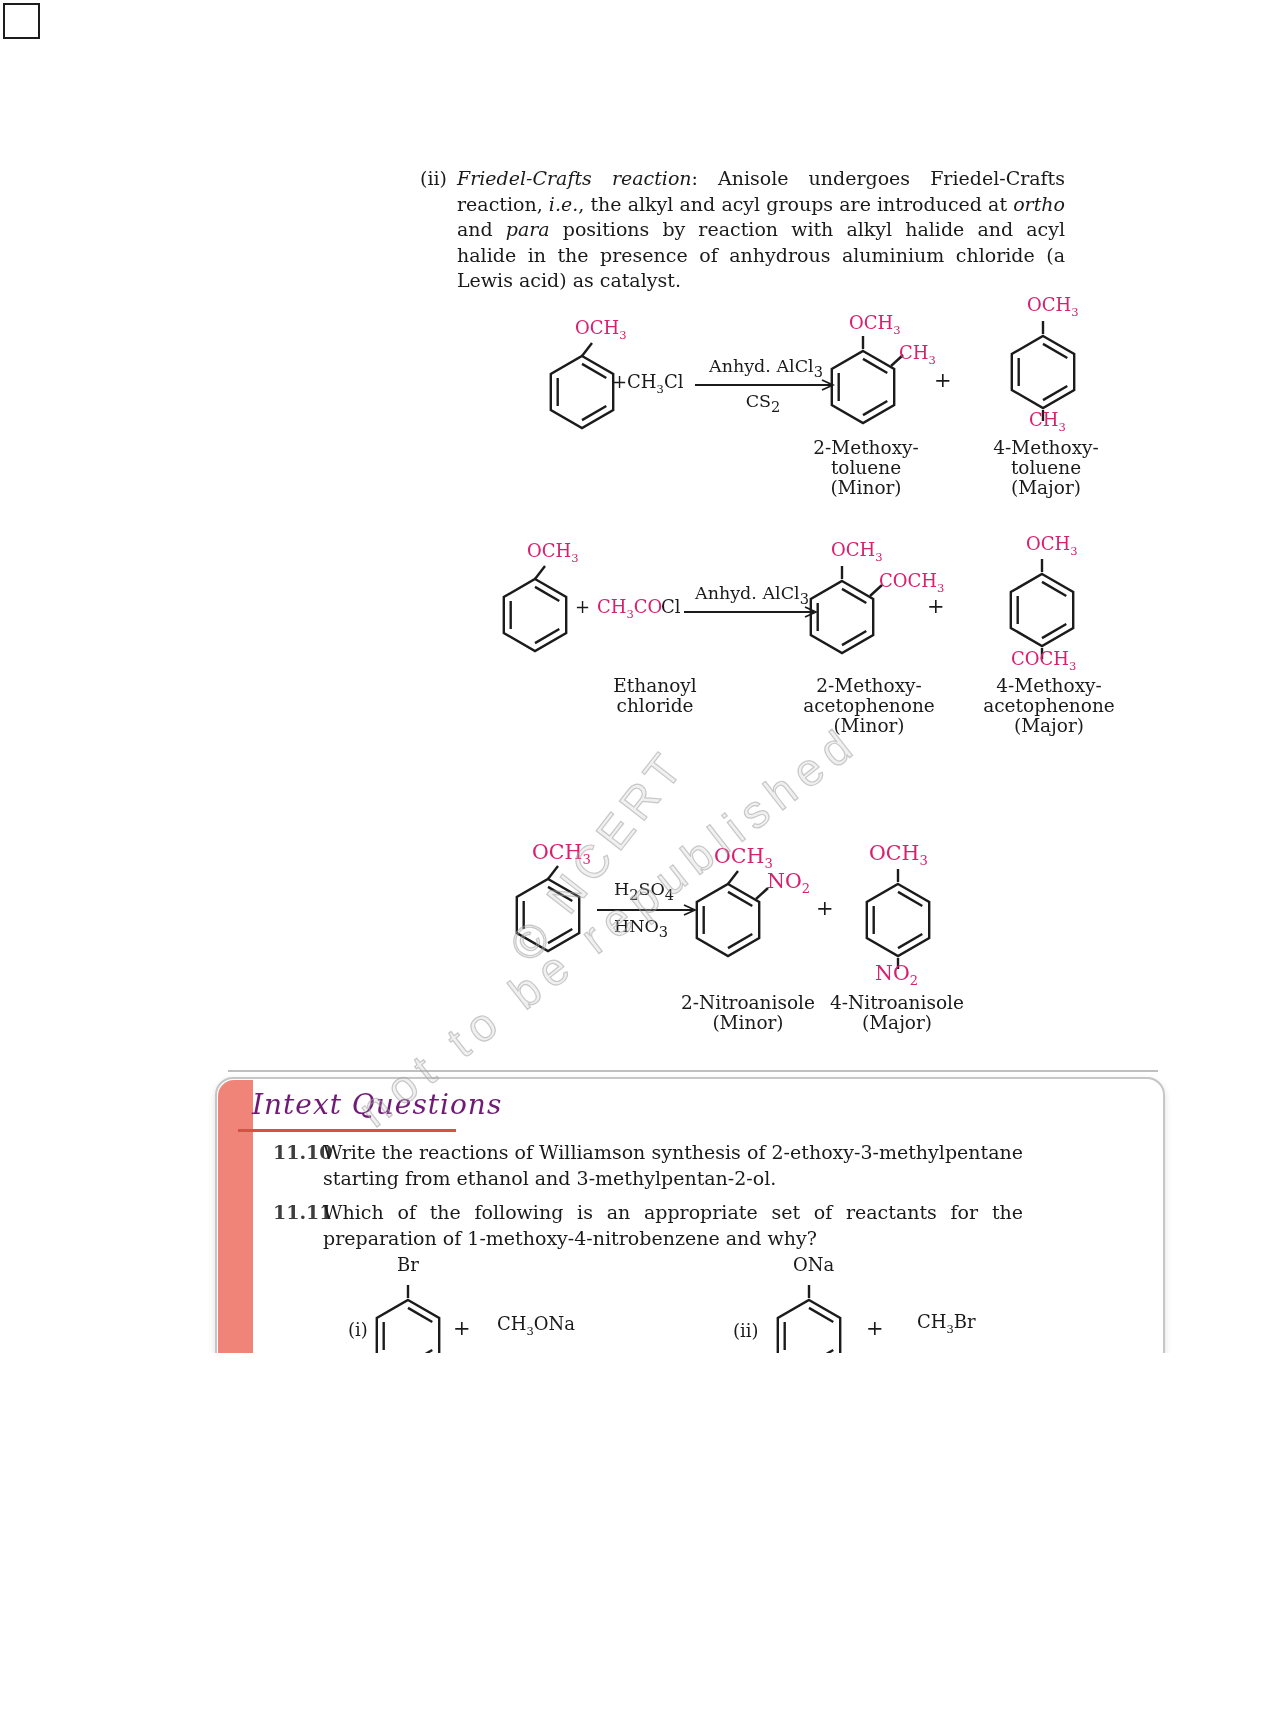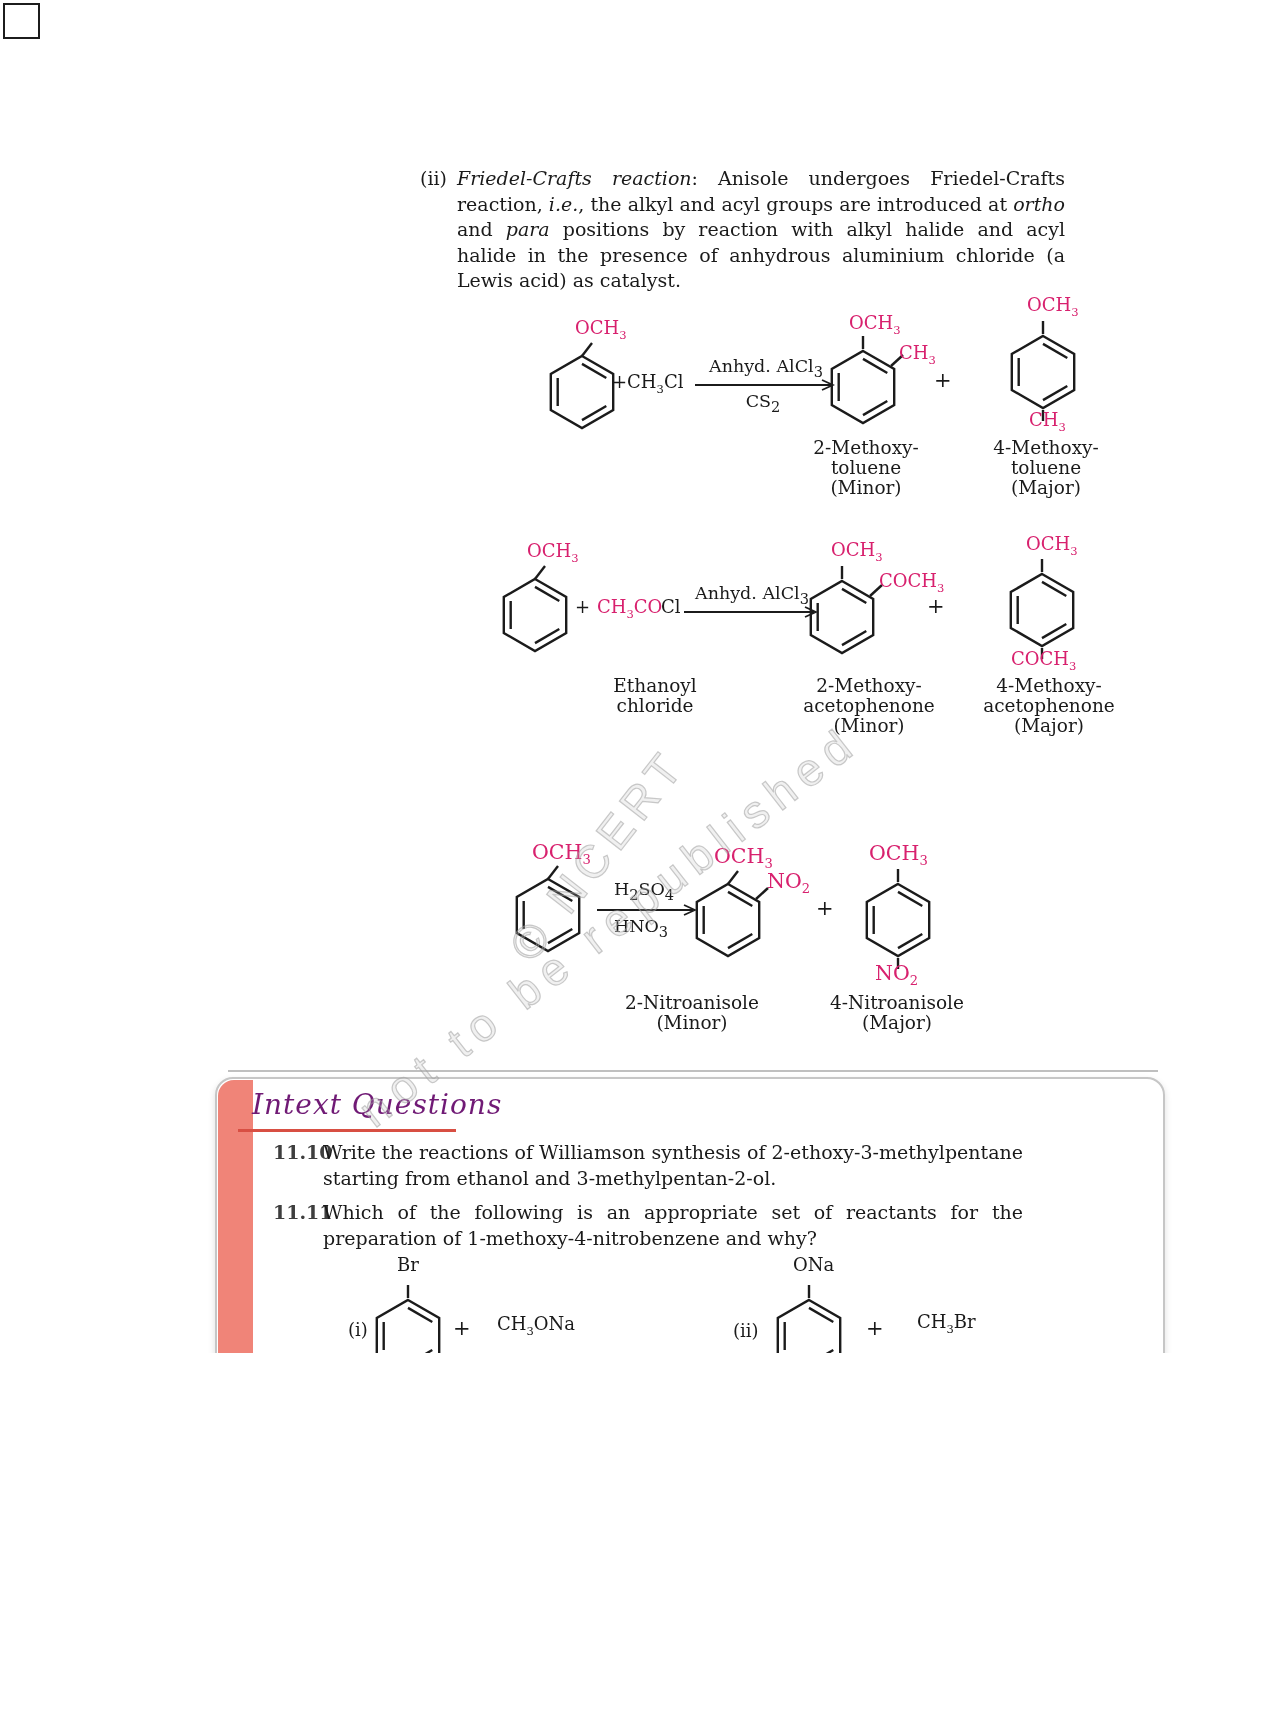--- a/index.html
+++ b/index.html
@@ -159,21 +159,21 @@
   <span class="abs chem pink big" style="left:714px;top:844px">OCH<sub>3</sub></span>
   <span class="abs chem pink big" style="left:767px;top:869px">NO<sub>2</sub></span>
   <span class="abs plus" style="left:816px;top:896px">+</span>
   <svg class="abs ring" style="left:846px;top:864px" width="104" height="112" viewBox="-20 -20 104 112">
     <use href="#hex"></use>
       <line x1="32" y1="-2" x2="32" y2="-15"></line>
     <line x1="32" y1="74" x2="32" y2="85"></line>
   </svg>
   <span class="abs chem pink big" style="left:869px;top:841px">OCH<sub>3</sub></span>
   <span class="abs chem pink big" style="left:875px;top:961px">NO<sub>2</sub></span>
-  <div class="abs cap" style="left:692px;top:993px">2-Nitroanisole
+  <div class="abs cap" style="left:748px;top:993px">2-Nitroanisole
 (Minor)</div>
   <div class="abs cap" style="left:897px;top:993px">4-Nitroanisole
 (Major)</div>
 
   <div class="abs qtopline" style="left:228px;top:1070px;width:930px;height:2px"></div>
   <div class="abs qbox" style="left:215px;top:1077px;width:946px;height:424px"></div>
   <div class="abs qbar" style="left:218px;top:1080px;width:35px;height:418px"></div>
   <div class="abs qtitle" style="left:252px;top:1088px">Intext Questions</div>
   <div class="abs qunderline" style="left:238px;top:1129px;width:218px;height:2.5px"></div>
 

